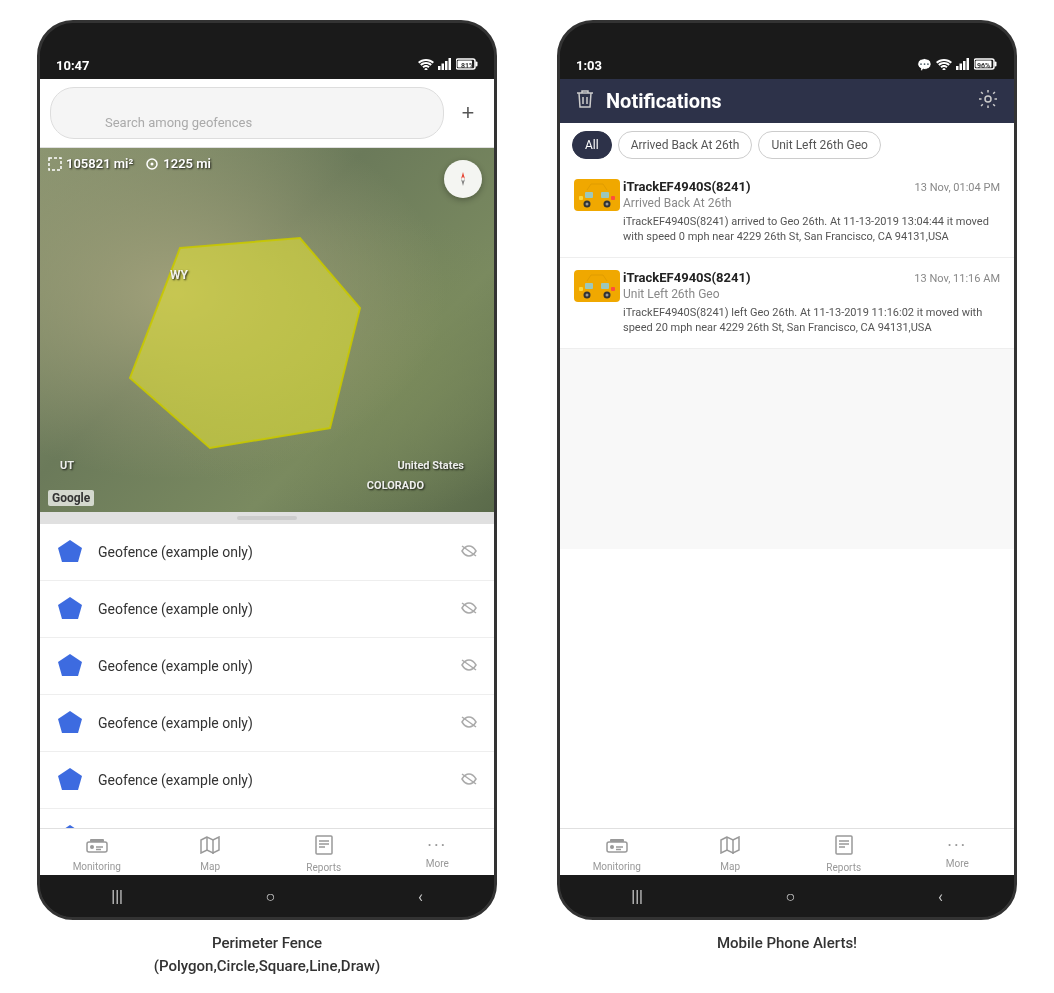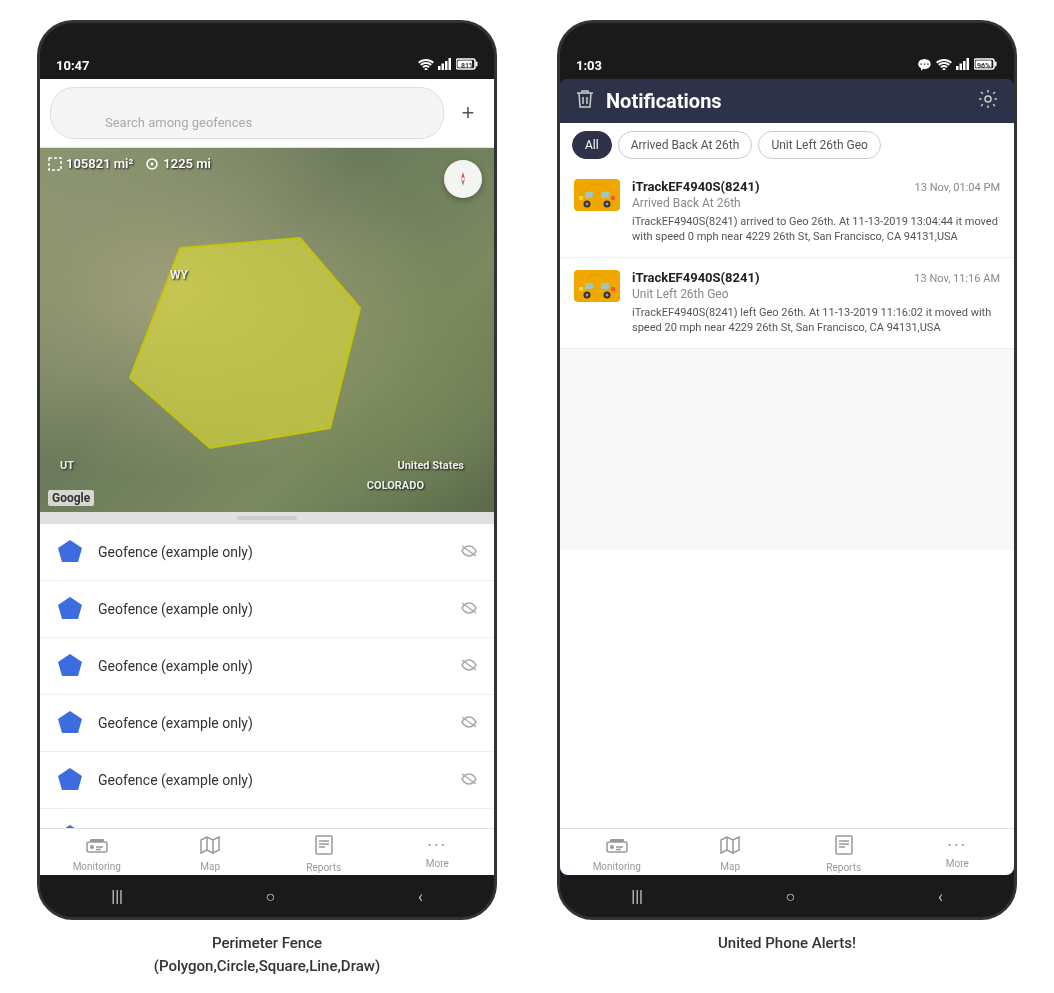--- a/index.html
+++ b/index.html
@@ -309,21 +309,20 @@
     }
 
     .home-bar-btn {
       color: #ccc;
       font-size: 16px;
     }
 
     
     .right-screen {
       background: #1d4ed8;
-      border-radius: 8px;
     }
 
     .notifications-header {
       background: #2d3249;
       padding: 10px 16px;
       display: flex;
       align-items: center;
       gap: 12px;
       flex-shrink: 0;
     }
@@ -376,21 +375,21 @@
 
     .notification-item {
       padding: 12px 14px;
       border-bottom: 1px solid #eee;
       background: #ffffff;
     }
 
     .notif-top-row {
       display: flex;
       align-items: flex-start;
-      gap: 12px;
+      gap: 3px;
     }
 
     .car-avatar {
       width: 46px;
       height: 32px;
       flex-shrink: 0;
       background: #f0a800;
       border-radius: 4px;
       display: flex;
       align-items: center;
@@ -845,16 +844,16 @@
         </div>
       </div>
 
       <div class="home-bar">
         <span class="home-bar-btn">|||</span>
         <span class="home-bar-btn">○</span>
         <span class="home-bar-btn">‹</span>
       </div>
     </div>
 
-    <div class="phone-caption">United Phone Alerts!</div>
+    <div class="phone-caption">Mobile Phone Alerts!</div>
   </div>
 
 </div>
 
 </body></html>

